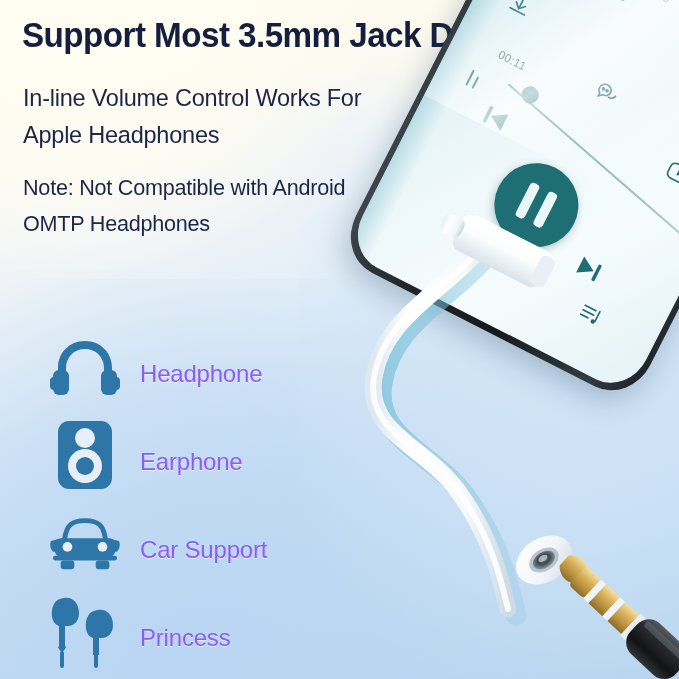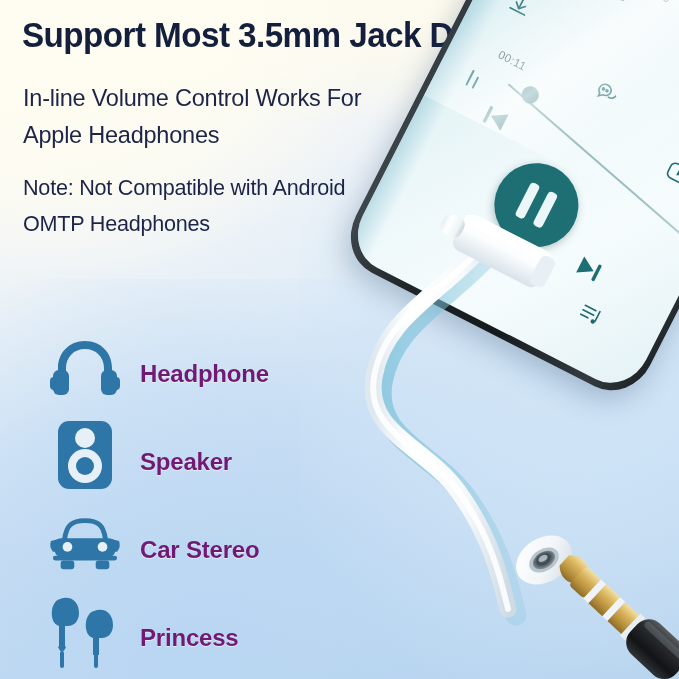--- a/index.html
+++ b/index.html
@@ -55,21 +55,21 @@
   }
   .subhead div,.note div{white-space:nowrap;}
 
   
   #features{position:absolute;left:40px;top:330px;width:330px;}
   .feat{position:relative;height:88px;}
   .feat .ico{position:absolute;left:8px;top:0;width:74px;height:74px;
     display:flex;align-items:center;justify-content:center;}
   .feat .lbl{
     position:absolute;left:100px;top:50%;transform:translateY(-50%);
-    font-size:24px;font-weight:700;color:#701a75;
+    font-size:24px;font-weight:400;color:#8b5cf6;
     letter-spacing:-0.2px;
     text-shadow:0 1px 0 rgba(255,255,255,.55);
     white-space:nowrap;
   }
 
   
   #phone-wrap{
     position:absolute;left:415px;top:-92px;width:360px;height:470px;
     transform:rotate(27deg);
     transform-origin:50% 50%;
@@ -196,38 +196,38 @@
 
     <div class="feat">
       <span class="ico">
         <svg width="62" height="72" viewBox="0 0 62 72">
           <rect x="4" y="2" width="54" height="68" rx="11" fill="#2e76a8"></rect>
           <circle cx="31" cy="19" r="10" fill="#e7f0f8"></circle>
           <circle cx="31" cy="47" r="17" fill="#e7f0f8"></circle>
           <circle cx="31" cy="47" r="9" fill="#2e76a8"></circle>
         </svg>
       </span>
-      <span class="lbl">Speaker</span>
+      <span class="lbl">Earphone</span>
     </div>
 
     <div class="feat">
       <span class="ico">
         <svg width="76" height="60" viewBox="0 0 76 60">
           <path d="M17 26 C19 12 24 7 38 7 C52 7 57 12 59 26" fill="none" stroke="#2e76a8" stroke-width="5" stroke-linecap="round"></path>
           <rect x="7" y="25" width="62" height="19" rx="6" fill="#2e76a8"></rect>
           <path d="M3 28 q-2 6 2 11 l6 0 0 -13 z" fill="#2e76a8"></path>
           <path d="M73 28 q2 6 -2 11 l-6 0 0 -13 z" fill="#2e76a8"></path>
           <circle cx="20" cy="34" r="5" fill="#e7f0f8"></circle>
           <circle cx="56" cy="34" r="5" fill="#e7f0f8"></circle>
           <rect x="5" y="43" width="66" height="5" rx="2.5" fill="#2e76a8"></rect>
           <rect x="13" y="48" width="14" height="9" rx="3" fill="#2e76a8"></rect>
           <rect x="49" y="48" width="14" height="9" rx="3" fill="#2e76a8"></rect>
         </svg>
       </span>
-      <span class="lbl">Car Stereo</span>
+      <span class="lbl">Car Support</span>
     </div>
 
     <div class="feat">
       <span class="ico">
         <svg width="70" height="76" viewBox="0 0 70 76">
           <path d="M10 6 C21 2 29 9 29 20 C29 29 23 33 18 33 L15 33 L15 46 L9 46 L9 33 C3 31 1 24 2 17 C3 11 6 7 10 6 Z" fill="#2e76a8"></path>
           <rect x="9" y="44" width="6" height="12" rx="3" fill="#2e76a8"></rect>
           <path d="M8 54 q4 -5 8 0 q-4 9 -8 0 z" fill="#2e76a8"></path>
           <rect x="10" y="58" width="4" height="17" rx="2" fill="#2e76a8"></rect>
           <path d="M44 18 C55 14 63 21 63 32 C63 41 57 45 52 45 L49 45 L49 62 L43 62 L43 45 C37 43 35 36 36 29 C37 23 40 19 44 18 Z" fill="#2e76a8"></path>

